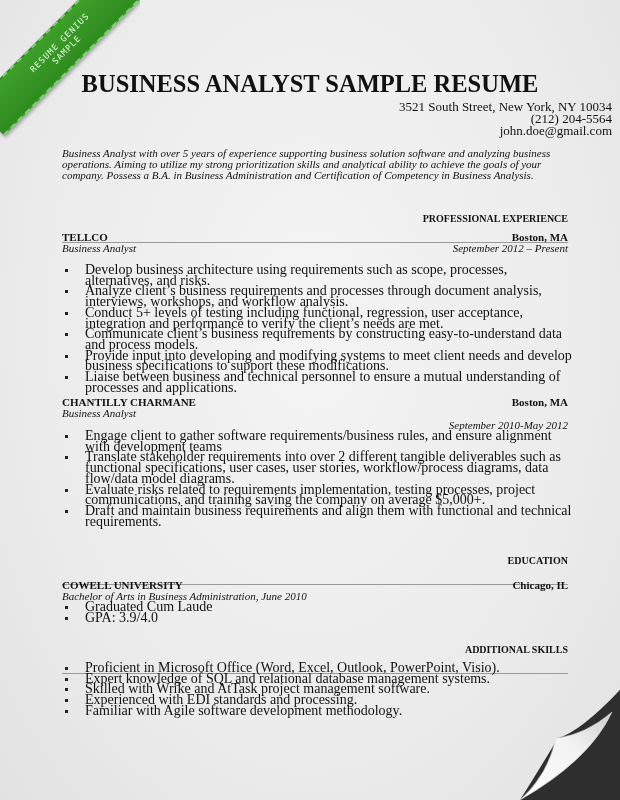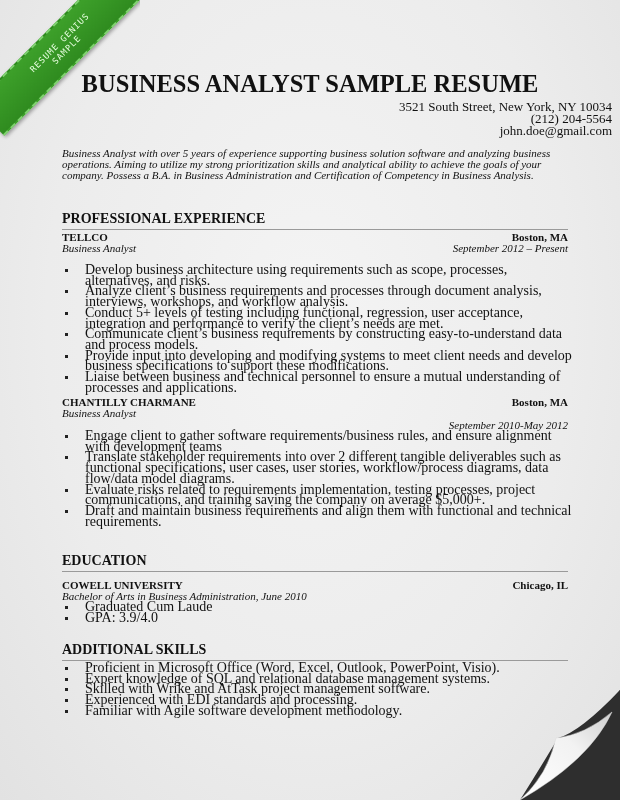--- a/index.html
+++ b/index.html
@@ -13,21 +13,21 @@
   .ribbon{position:absolute;left:-42px;top:24px;width:210px;height:40px;
     background:linear-gradient(#3da02a,#2f8b1f);transform:rotate(-45deg);
     border-top:2px dashed #7fd070;border-bottom:2px dashed #7fd070;
     box-shadow:0 2px 4px rgba(0,0,0,.35);
     display:flex;flex-direction:column;align-items:center;justify-content:center;
     color:#e8ffe0;font-family:"DejaVu Sans Mono",monospace;font-size:8.5px;letter-spacing:1px;line-height:10px;}
   .abs{position:absolute;}
   .title{left:0;width:620px;top:70px;text-align:center;font-weight:bold;font-size:24.5px;letter-spacing:0px;}
   .contact{left:0;width:612px;text-align:right;font-size:13px;}
   .summary{left:62px;width:496px;top:148px;text-align:left;font-style:italic;font-size:11px;line-height:11.2px;}
-  .sec{left:62px;width:506px;font-weight:bold;font-size:14px;border-bottom:1px solid #9a9a9a;line-height:15px;padding-bottom:3px;}
+  .sec{left:62px;width:506px;font-weight:bold;font-size:10px;border-bottom:1px solid #9a9a9a;line-height:15px;padding-bottom:16px;text-align:right;}
   .row{left:62px;width:506px;display:flex;justify-content:space-between;font-size:11px;line-height:11px;}
   .b{font-weight:bold;}
   .i{font-style:italic;}
   ul.bl{position:absolute;left:62px;width:510px;margin:0;padding:0;list-style:none;font-size:14px;line-height:10.7px;}
   ul.bl li{position:relative;padding-left:23px;}
   ul.bl li::before{content:"";position:absolute;left:3px;top:4px;width:3px;height:3px;background:#222;}
 </style>
 </head>
 <body>
 

